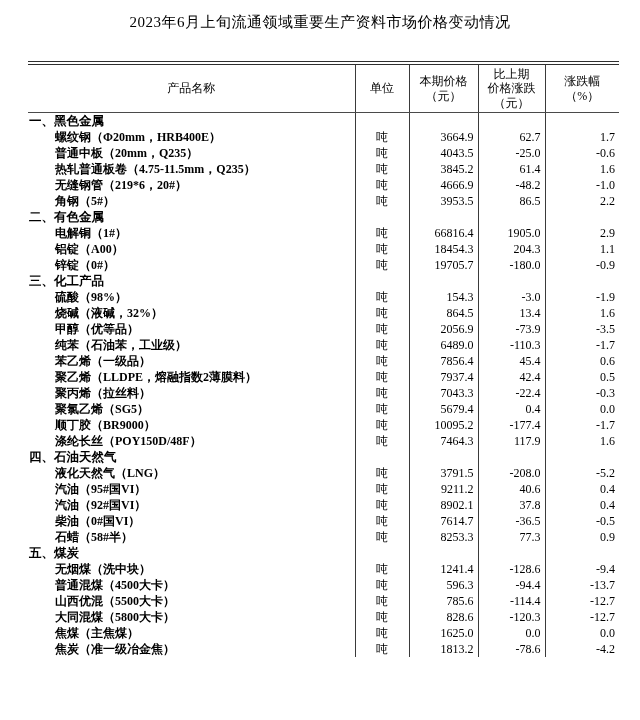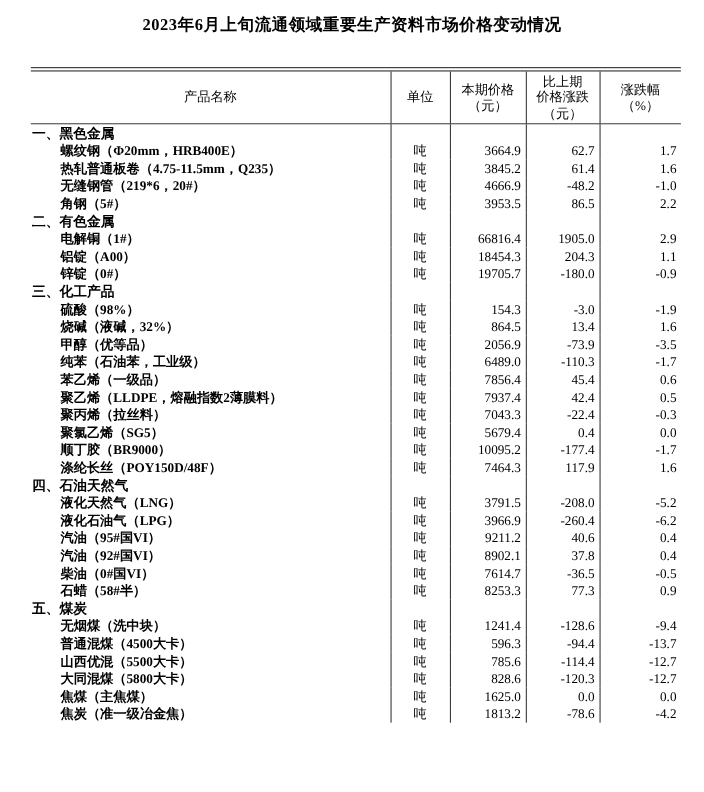--- a/index.html
+++ b/index.html
@@ -6,21 +6,21 @@
   html,body { background:#ffffff; }
   body {
     width:640px; height:720px; overflow:hidden; position:relative;
     font-family:"Liberation Serif","DejaVu Serif",serif;
     color:#000000;
   }
   .title {
     padding-top:13px;
     text-align:center;
     font-size:15px;
-    font-weight:bold;
+    font-weight:normal;
     letter-spacing:0.5px;
   }
   .table-wrap {
     position:absolute;
     left:28px; top:61px;
     width:591px;
   }
   .double-line .l1 { border-top:1px solid #2f2f2f; margin-bottom:2px; }
   .double-line .l2 { border-top:1px solid #2f2f2f; }
   table {
@@ -111,20 +111,27 @@
     <td class="c-num"></td>
   </tr>
           <tr>
     <td class="c-name vline">螺纹钢（Φ20mm，HRB400E）</td>
     <td class="c-unit vline">吨</td>
     <td class="c-num vline">3664.9</td>
     <td class="c-num vline">62.7</td>
     <td class="c-num">1.7</td>
   </tr>
           <tr>
+    <td class="c-name vline">普通中板（20mm，Q235）</td>
+    <td class="c-unit vline">吨</td>
+    <td class="c-num vline">4043.5</td>
+    <td class="c-num vline">-25.0</td>
+    <td class="c-num">-0.6</td>
+  </tr>
+          <tr>
     <td class="c-name vline">热轧普通板卷（4.75-11.5mm，Q235）</td>
     <td class="c-unit vline">吨</td>
     <td class="c-num vline">3845.2</td>
     <td class="c-num vline">61.4</td>
     <td class="c-num">1.6</td>
   </tr>
           <tr>
     <td class="c-name vline">无缝钢管（219*6，20#）</td>
     <td class="c-unit vline">吨</td>
     <td class="c-num vline">4666.9</td>
@@ -251,27 +258,20 @@
     <td class="c-num"></td>
   </tr>
           <tr>
     <td class="c-name vline">液化天然气（LNG）</td>
     <td class="c-unit vline">吨</td>
     <td class="c-num vline">3791.5</td>
     <td class="c-num vline">-208.0</td>
     <td class="c-num">-5.2</td>
   </tr>
           <tr>
-    <td class="c-name vline">液化石油气（LPG）</td>
-    <td class="c-unit vline">吨</td>
-    <td class="c-num vline">3966.9</td>
-    <td class="c-num vline">-260.4</td>
-    <td class="c-num">-6.2</td>
-  </tr>
-          <tr>
     <td class="c-name vline">汽油（95#国VI）</td>
     <td class="c-unit vline">吨</td>
     <td class="c-num vline">9211.2</td>
     <td class="c-num vline">40.6</td>
     <td class="c-num">0.4</td>
   </tr>
           <tr>
     <td class="c-name vline">汽油（92#国VI）</td>
     <td class="c-unit vline">吨</td>
     <td class="c-num vline">8902.1</td>

